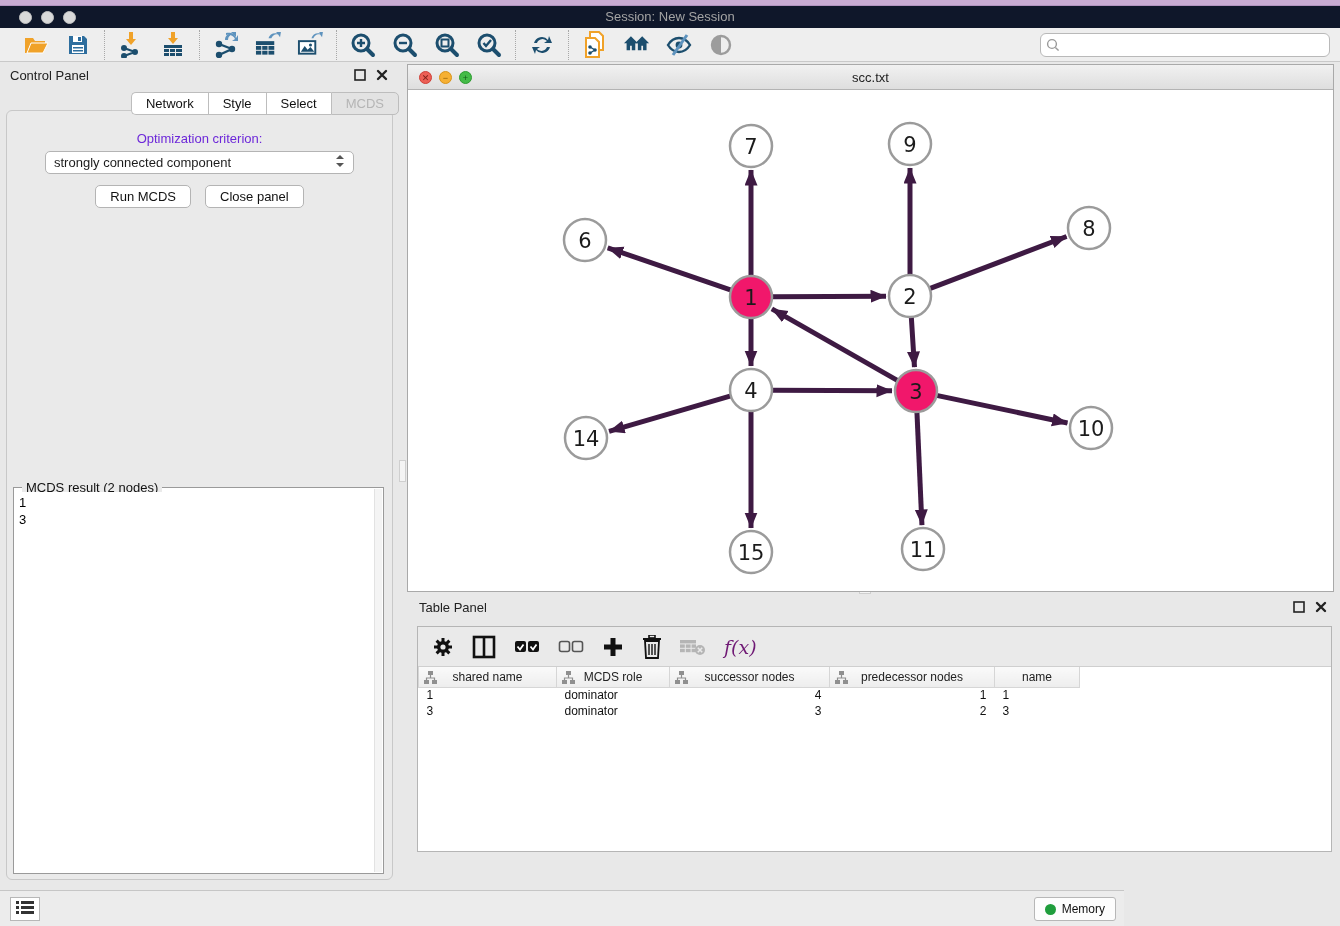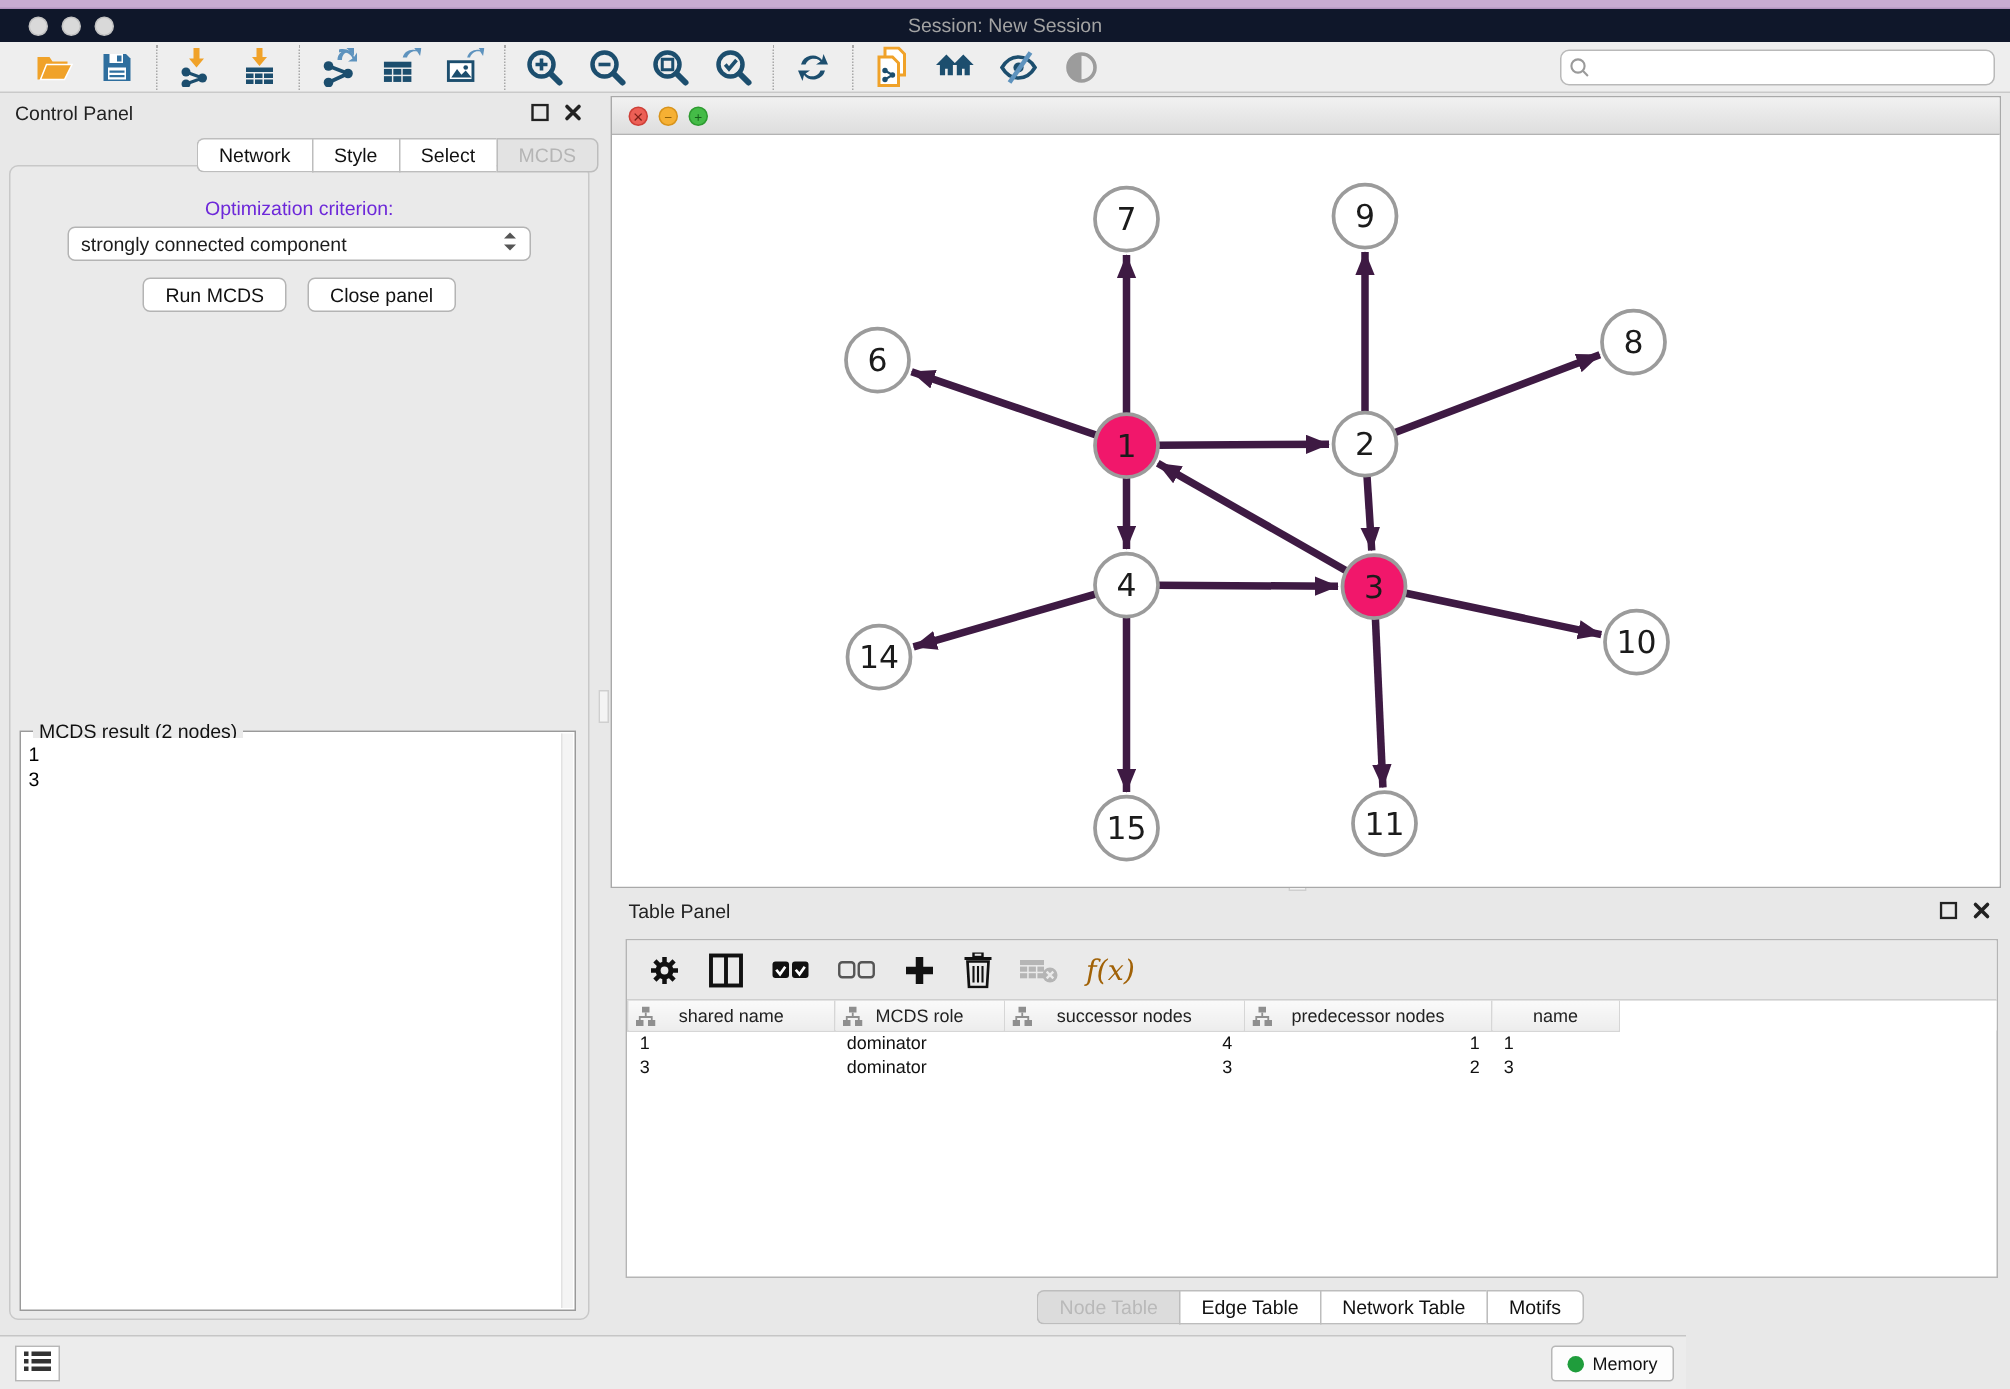--- a/index.html
+++ b/index.html
@@ -58,21 +58,21 @@
   .tl.red { background:#ec5f55; border:1px solid #ce3f37; color:#7c1f17; }
   .tl.yellow { background:#f6b033; border:1px solid #d8931a; color:#8a5b06; }
   .tl.green { background:#44bb47; border:1px solid #2d9b30; color:#14601a; }
   .net-canvas { position:absolute; left:0; top:25px; width:925px; height:501px; background:#fff; }
 
   
   .tablepanel { position:absolute; left:407px; top:594px; width:933px; height:296px; }
   .tp-content { position:absolute; left:10px; right:8px; top:32px; height:226px; background:#fff; border:1px solid #b5b5b5; }
   .tp-toolbar { height:40px; background:#eaeaea; border-bottom:1px solid #cfcfcf; display:flex; align-items:center; gap:18px; padding-left:14px; }
   .tp-tbtn { display:flex; align-items:center; justify-content:center; }
-  .fx { font-family:"DejaVu Serif",serif; font-style:italic; font-size:19px; color:#a16207; }
+  .fx { font-family:"DejaVu Serif",serif; font-style:italic; font-size:19px; color:#701a75; }
   .tbl { width:100%; border-collapse:collapse; table-layout:fixed; }
   .tbl th { height:20px; background:linear-gradient(#fafafa,#ededed); border:1px solid #d6d6d6; border-top:none; font-size:12px; font-weight:normal; color:#222; position:relative; }
   .tbl th .tree-ic { position:absolute; left:5px; top:4px; }
   .tbl td { height:16px; font-size:12px; padding:0 8px; color:#111; white-space:nowrap; }
   .tp-tabs { position:absolute; left:0; right:0; top:266px; display:flex; justify-content:center; }
   .tp-tab { font-size:13px; padding:3px 14px; background:#fff; border:1px solid #bdbdbd; border-right:none; color:#111; }
   .tp-tab:first-child { border-radius:5px 0 0 5px; }
   .tp-tab:last-child { border-radius:0 5px 5px 0; border-right:1px solid #bdbdbd; }
   .tp-tab.active { background:#dcdcdc; color:#b9b9b9; }
 
@@ -301,20 +301,21 @@
 <div class="vsplit">
     <span class="handle"></span>
   </div>
 <div class="hsplit-handle" style="top:587px"></div>
 
 <div class="netwin">
   <div class="net-titlebar">
     <span class="tl red" style="left:11px">✕</span>
     <span class="tl yellow" style="left:31px">−</span>
     <span class="tl green" style="left:51px">+</span>
+    <div class="net-title">scc.txt</div>
   </div>
   <svg class="net-canvas" xmlns="http://www.w3.org/2000/svg" viewBox="0 0 925 501">
       <defs>
         <marker id="arrow" markerUnits="userSpaceOnUse" markerWidth="18" markerHeight="14" refX="15.5" refY="6.5" orient="auto">
           <polygon points="0,0 16,6.5 0,13" fill="#3e1a43"></polygon>
         </marker>
       </defs>
       <line x1="343" y1="186" x2="343" y2="80" stroke="#3e1a43" stroke-width="5" marker-end="url(#arrow)"></line>
       <line x1="323.13828360996655" y1="200.18001304679575" x2="199.6991044457525" y2="157.79427080366202" stroke="#3e1a43" stroke-width="5" marker-end="url(#arrow)"></line>
       <line x1="363.99958468064904" y1="206.86792714037327" x2="478.0004746506868" y2="206.15094041100198" stroke="#3e1a43" stroke-width="5" marker-end="url(#arrow)"></line>
@@ -515,26 +516,20 @@
             <td style="text-align: left;">3</td>
             <td style="text-align: left;">dominator</td>
             <td style="text-align: right;">3</td>
             <td style="text-align: right;">2</td>
             <td style="text-align: left;">3</td>
             <td></td>
           </tr>
         </tbody>
     </table>
   </div>
-  <div class="tp-tabs">
-      <div class="tp-tab active">Node Table</div>
-      <div class="tp-tab">Edge Table</div>
-      <div class="tp-tab">Network Table</div>
-      <div class="tp-tab">Motifs</div>
-    </div>
 </div>
 
 <div class="statusbar">
   <span class="list-btn">
       <span><svg width="18" height="14" viewBox="0 0 18 14">
           <g fill="#333">
             <rect x="0" y="1" width="3" height="3"></rect>
             <rect x="5" y="1" width="13" height="3"></rect>
             <rect x="0" y="6" width="3" height="3"></rect>
             <rect x="5" y="6" width="13" height="3"></rect>

